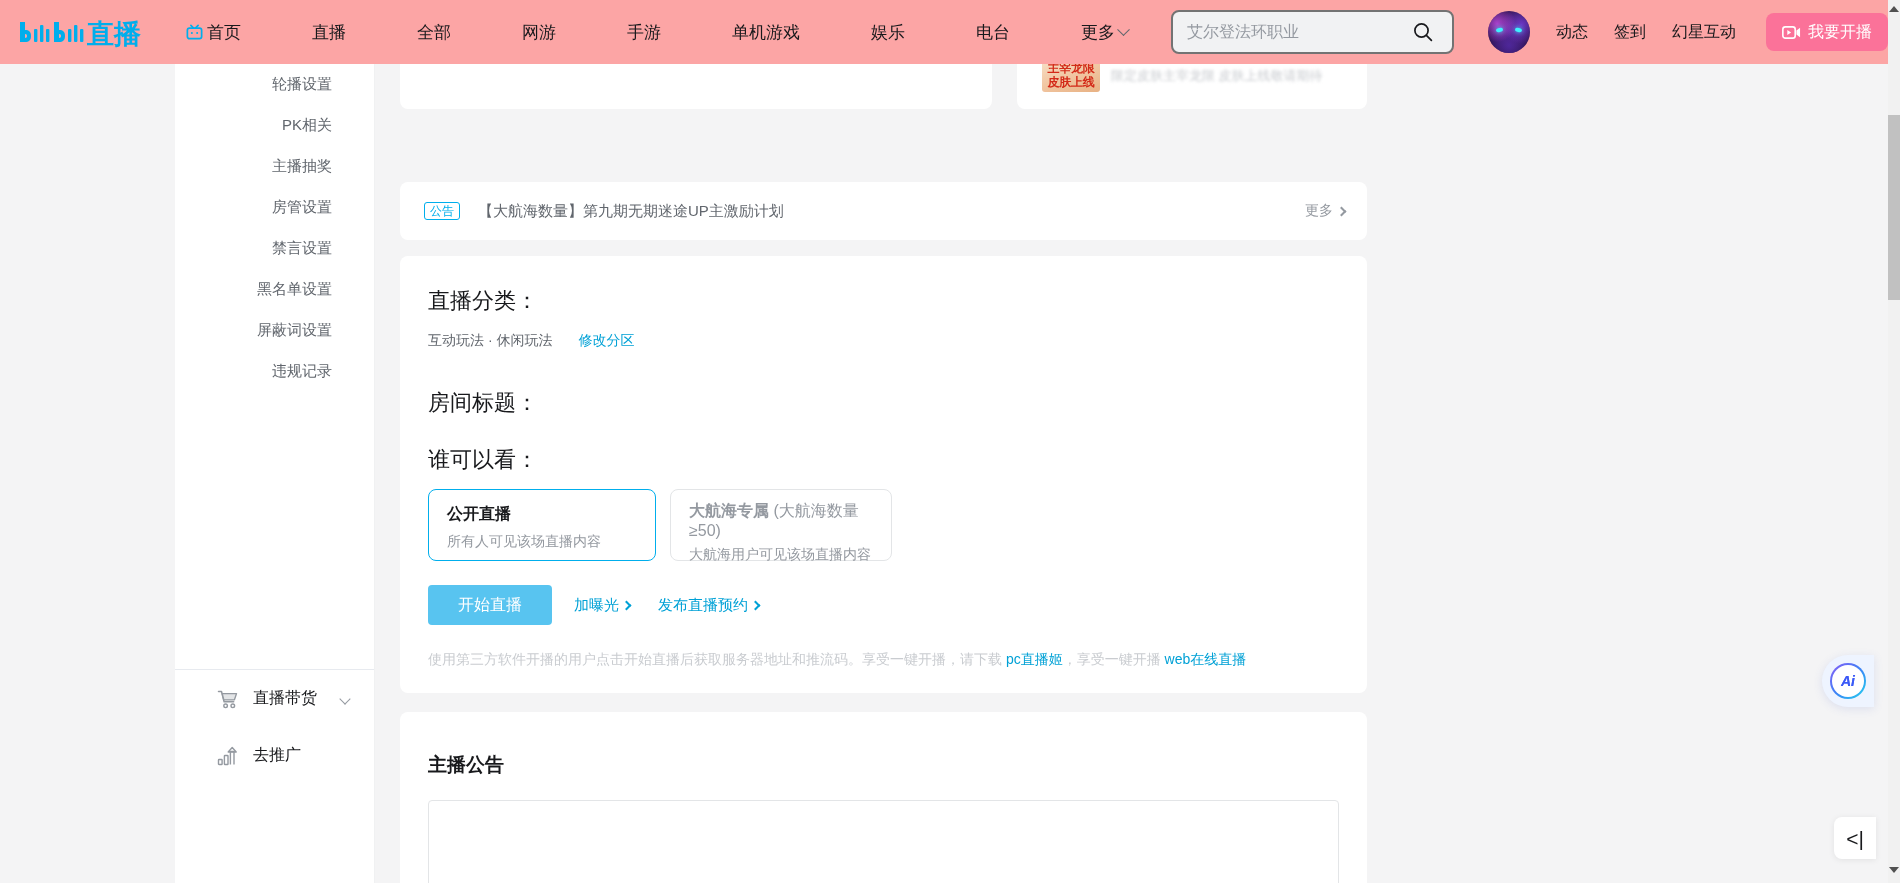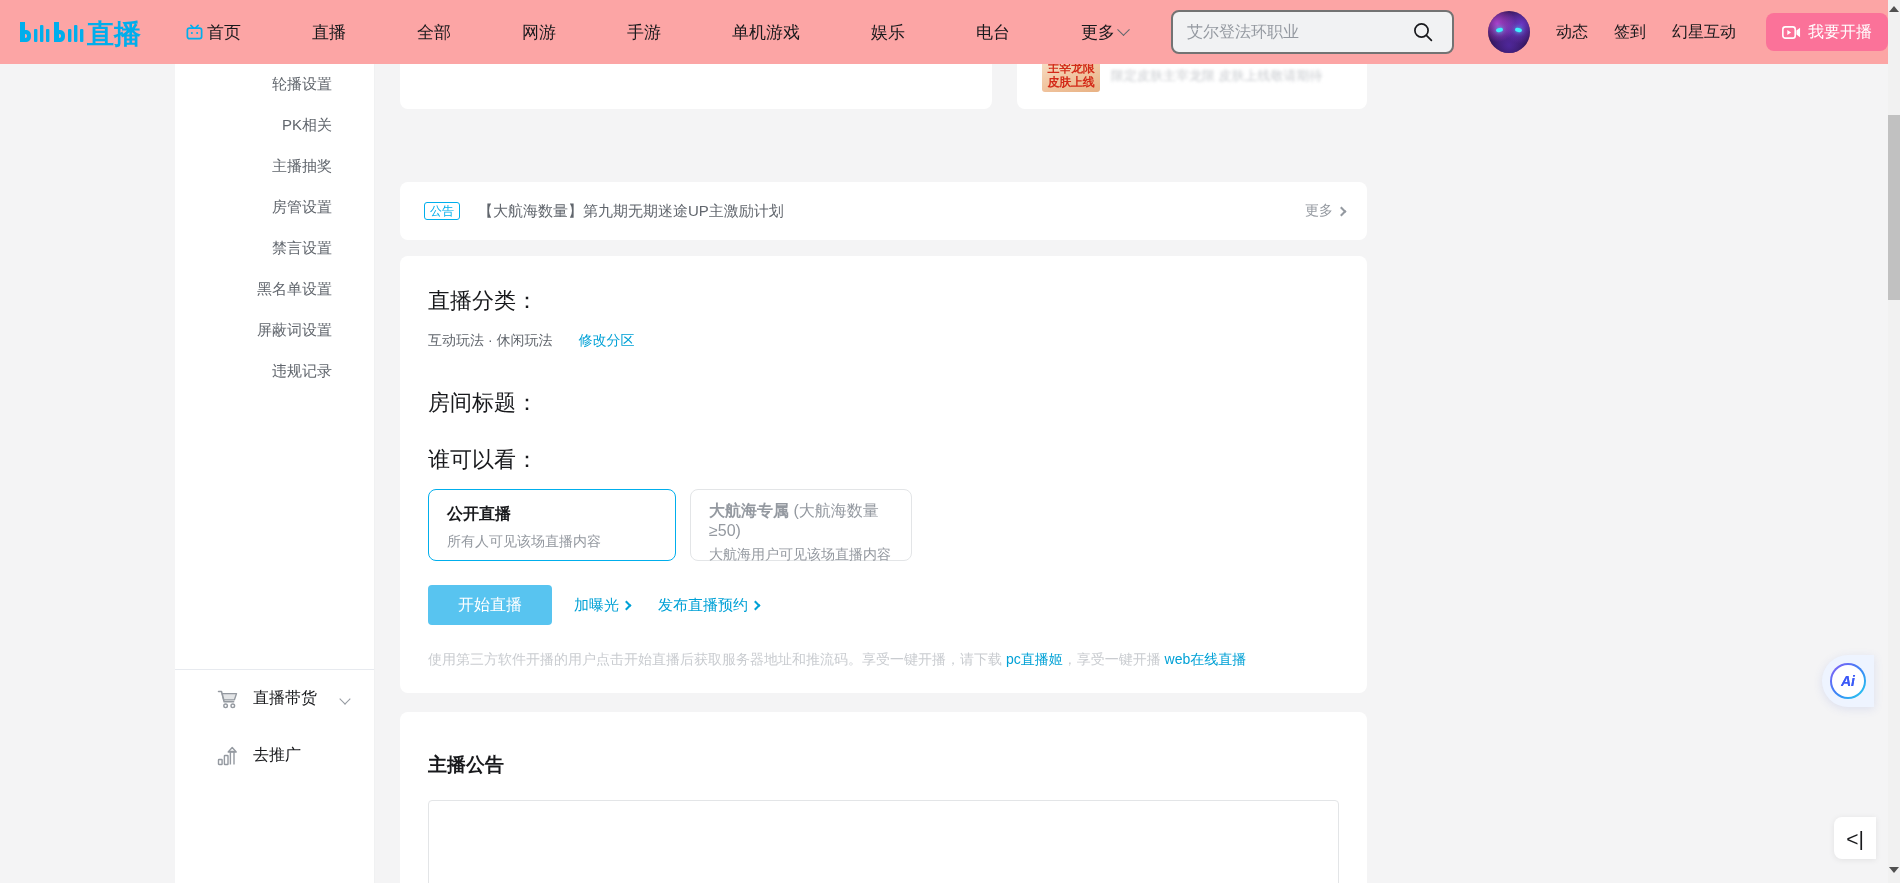--- a/index.html
+++ b/index.html
@@ -331,21 +331,21 @@
 
   .opts { margin-top: 16px; display: flex; }
   .opt {
     border: 1px solid #e3e5e7;
     border-radius: 8px;
     padding: 14px 18px 0 18px;
     cursor: pointer;
     position: relative;
   }
   .opt.sel { border-color: #00aeec; }
-  .opt1 { width: 248px; height: 72px; }
+  .opt1 { width: 228px; height: 72px; }
   .opt2 { width: 222px; height: 72px; margin-left: 14px; padding-top: 11px; }
   .opt-name {
     font-size: 16px; font-weight: 700; color: #18191c;
     line-height: 1.25;
   }
   .opt.dim .opt-name { color: #9499a0; }
   .opt-name .lite { font-weight: 400; color: #9499a0; }
   .opt-desc {
     margin-top: 8px;
     font-size: 14px; color: #9499a0;

